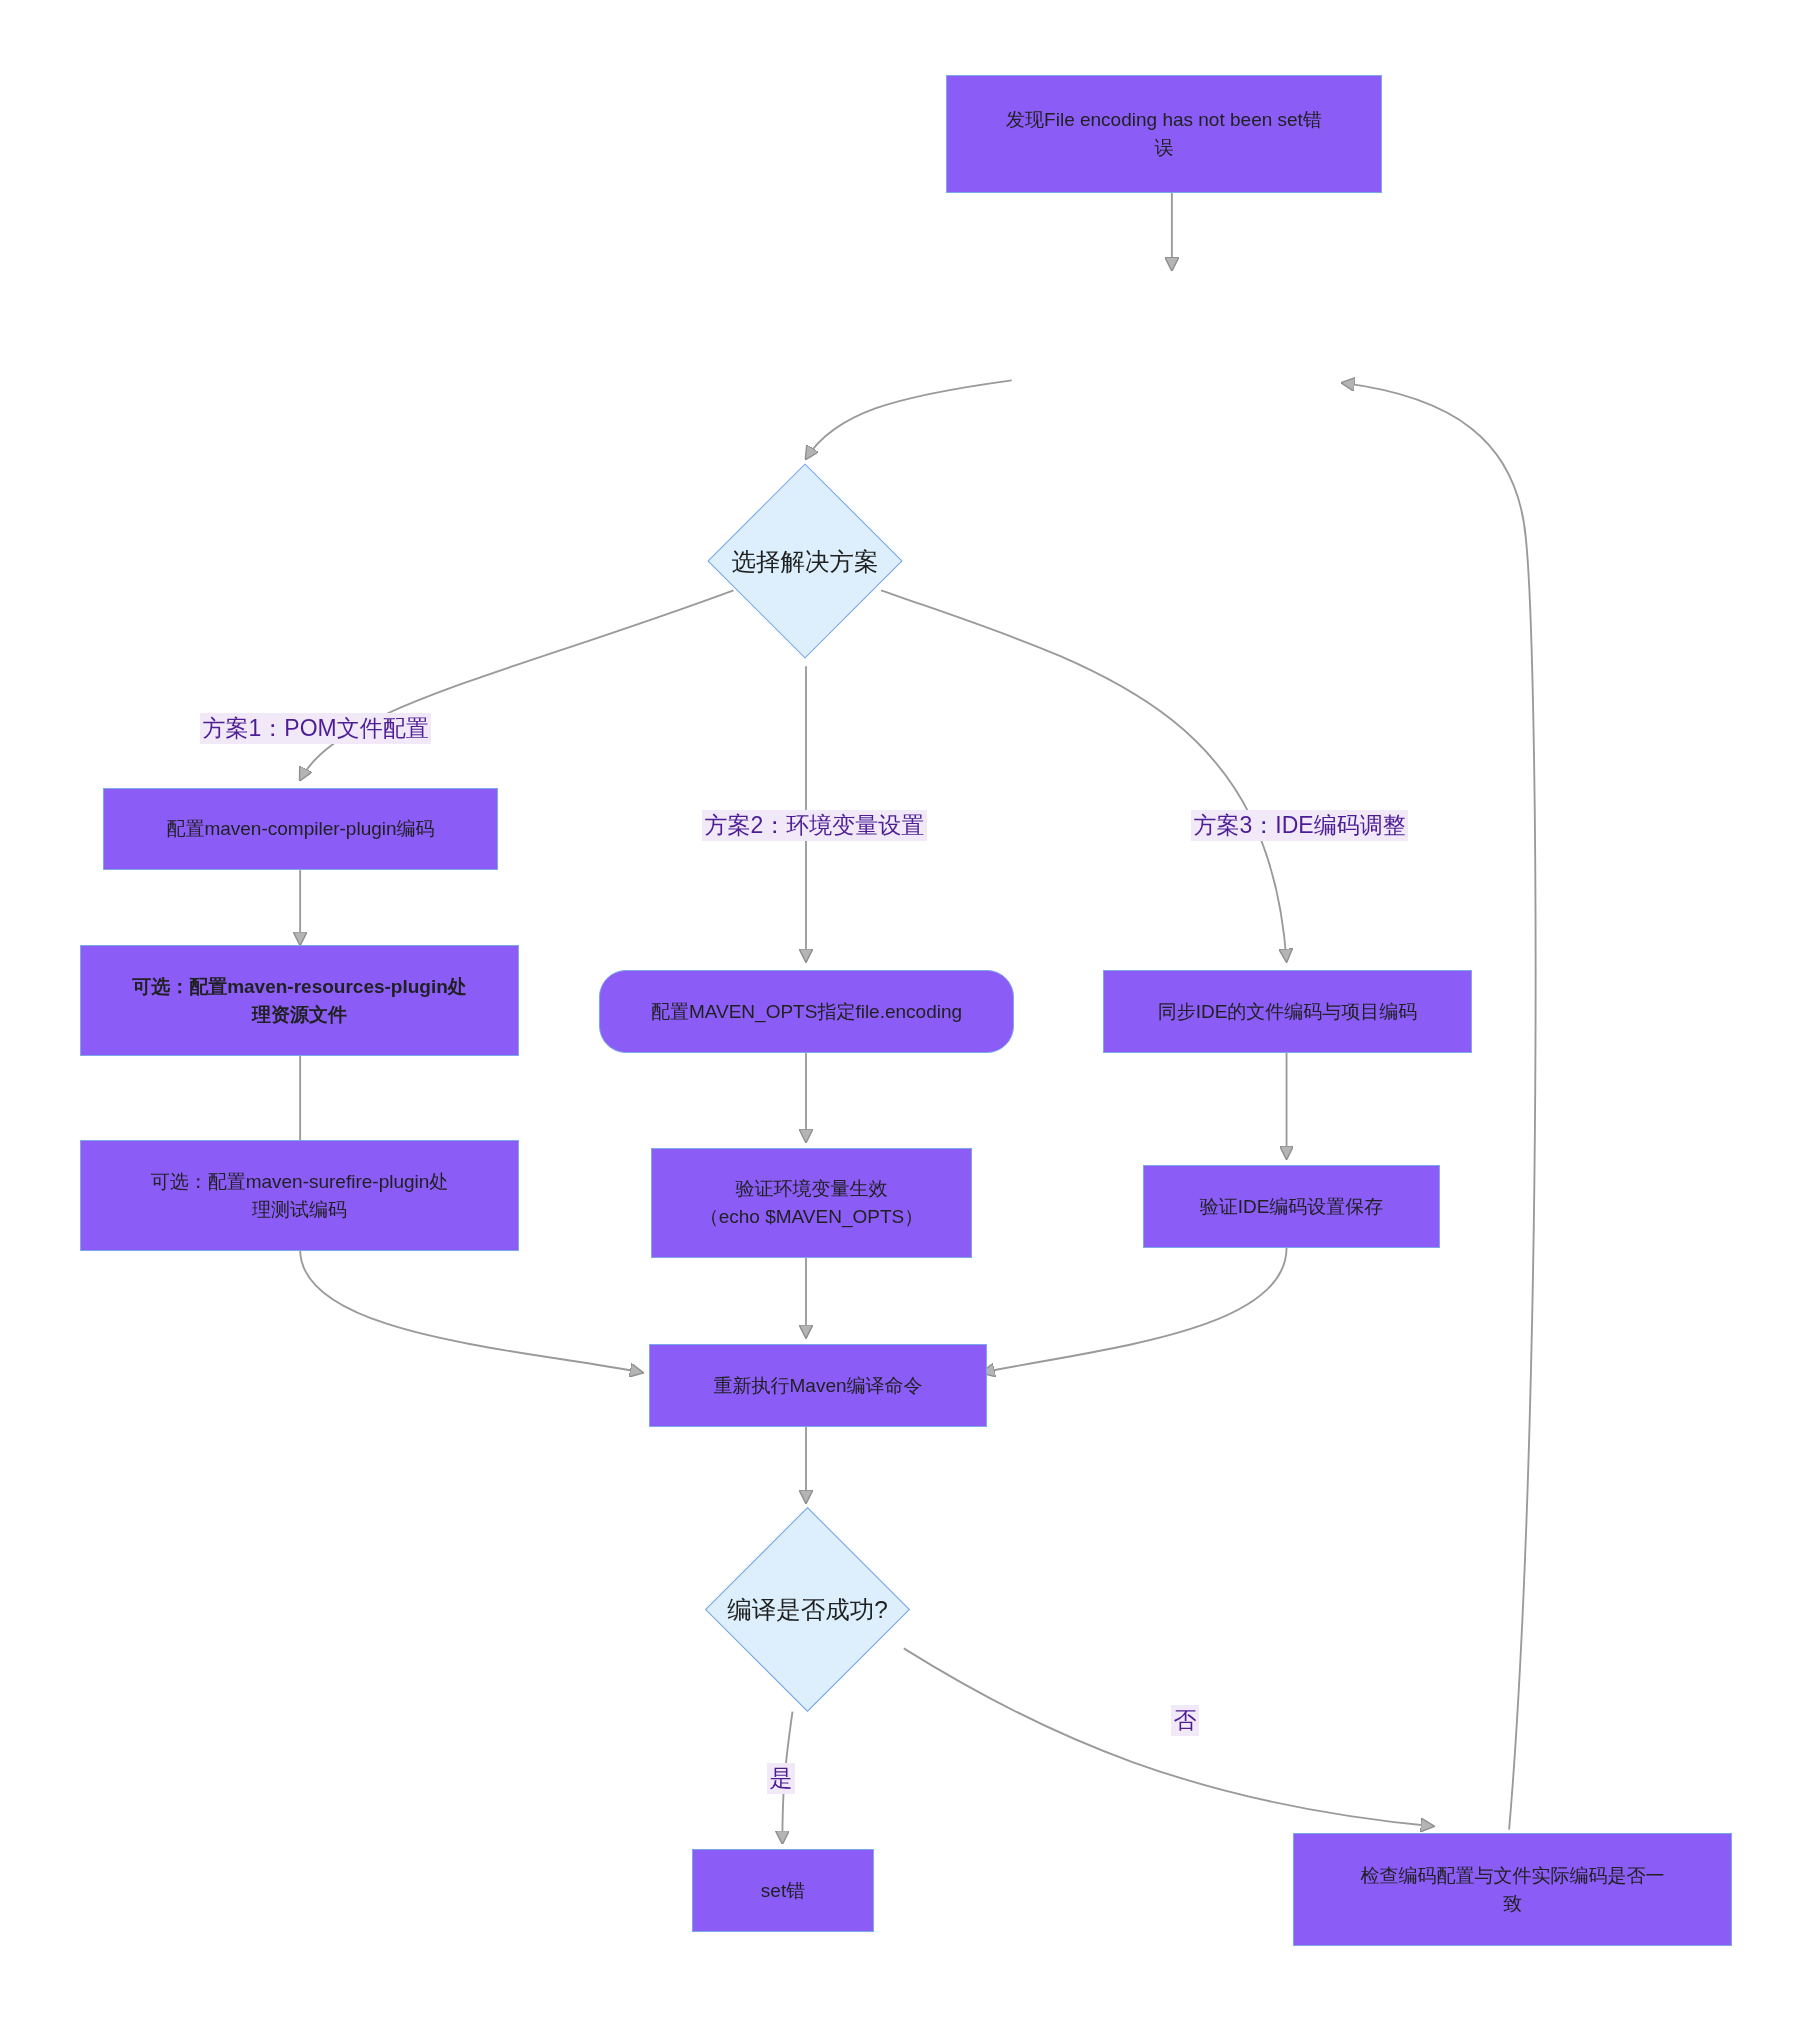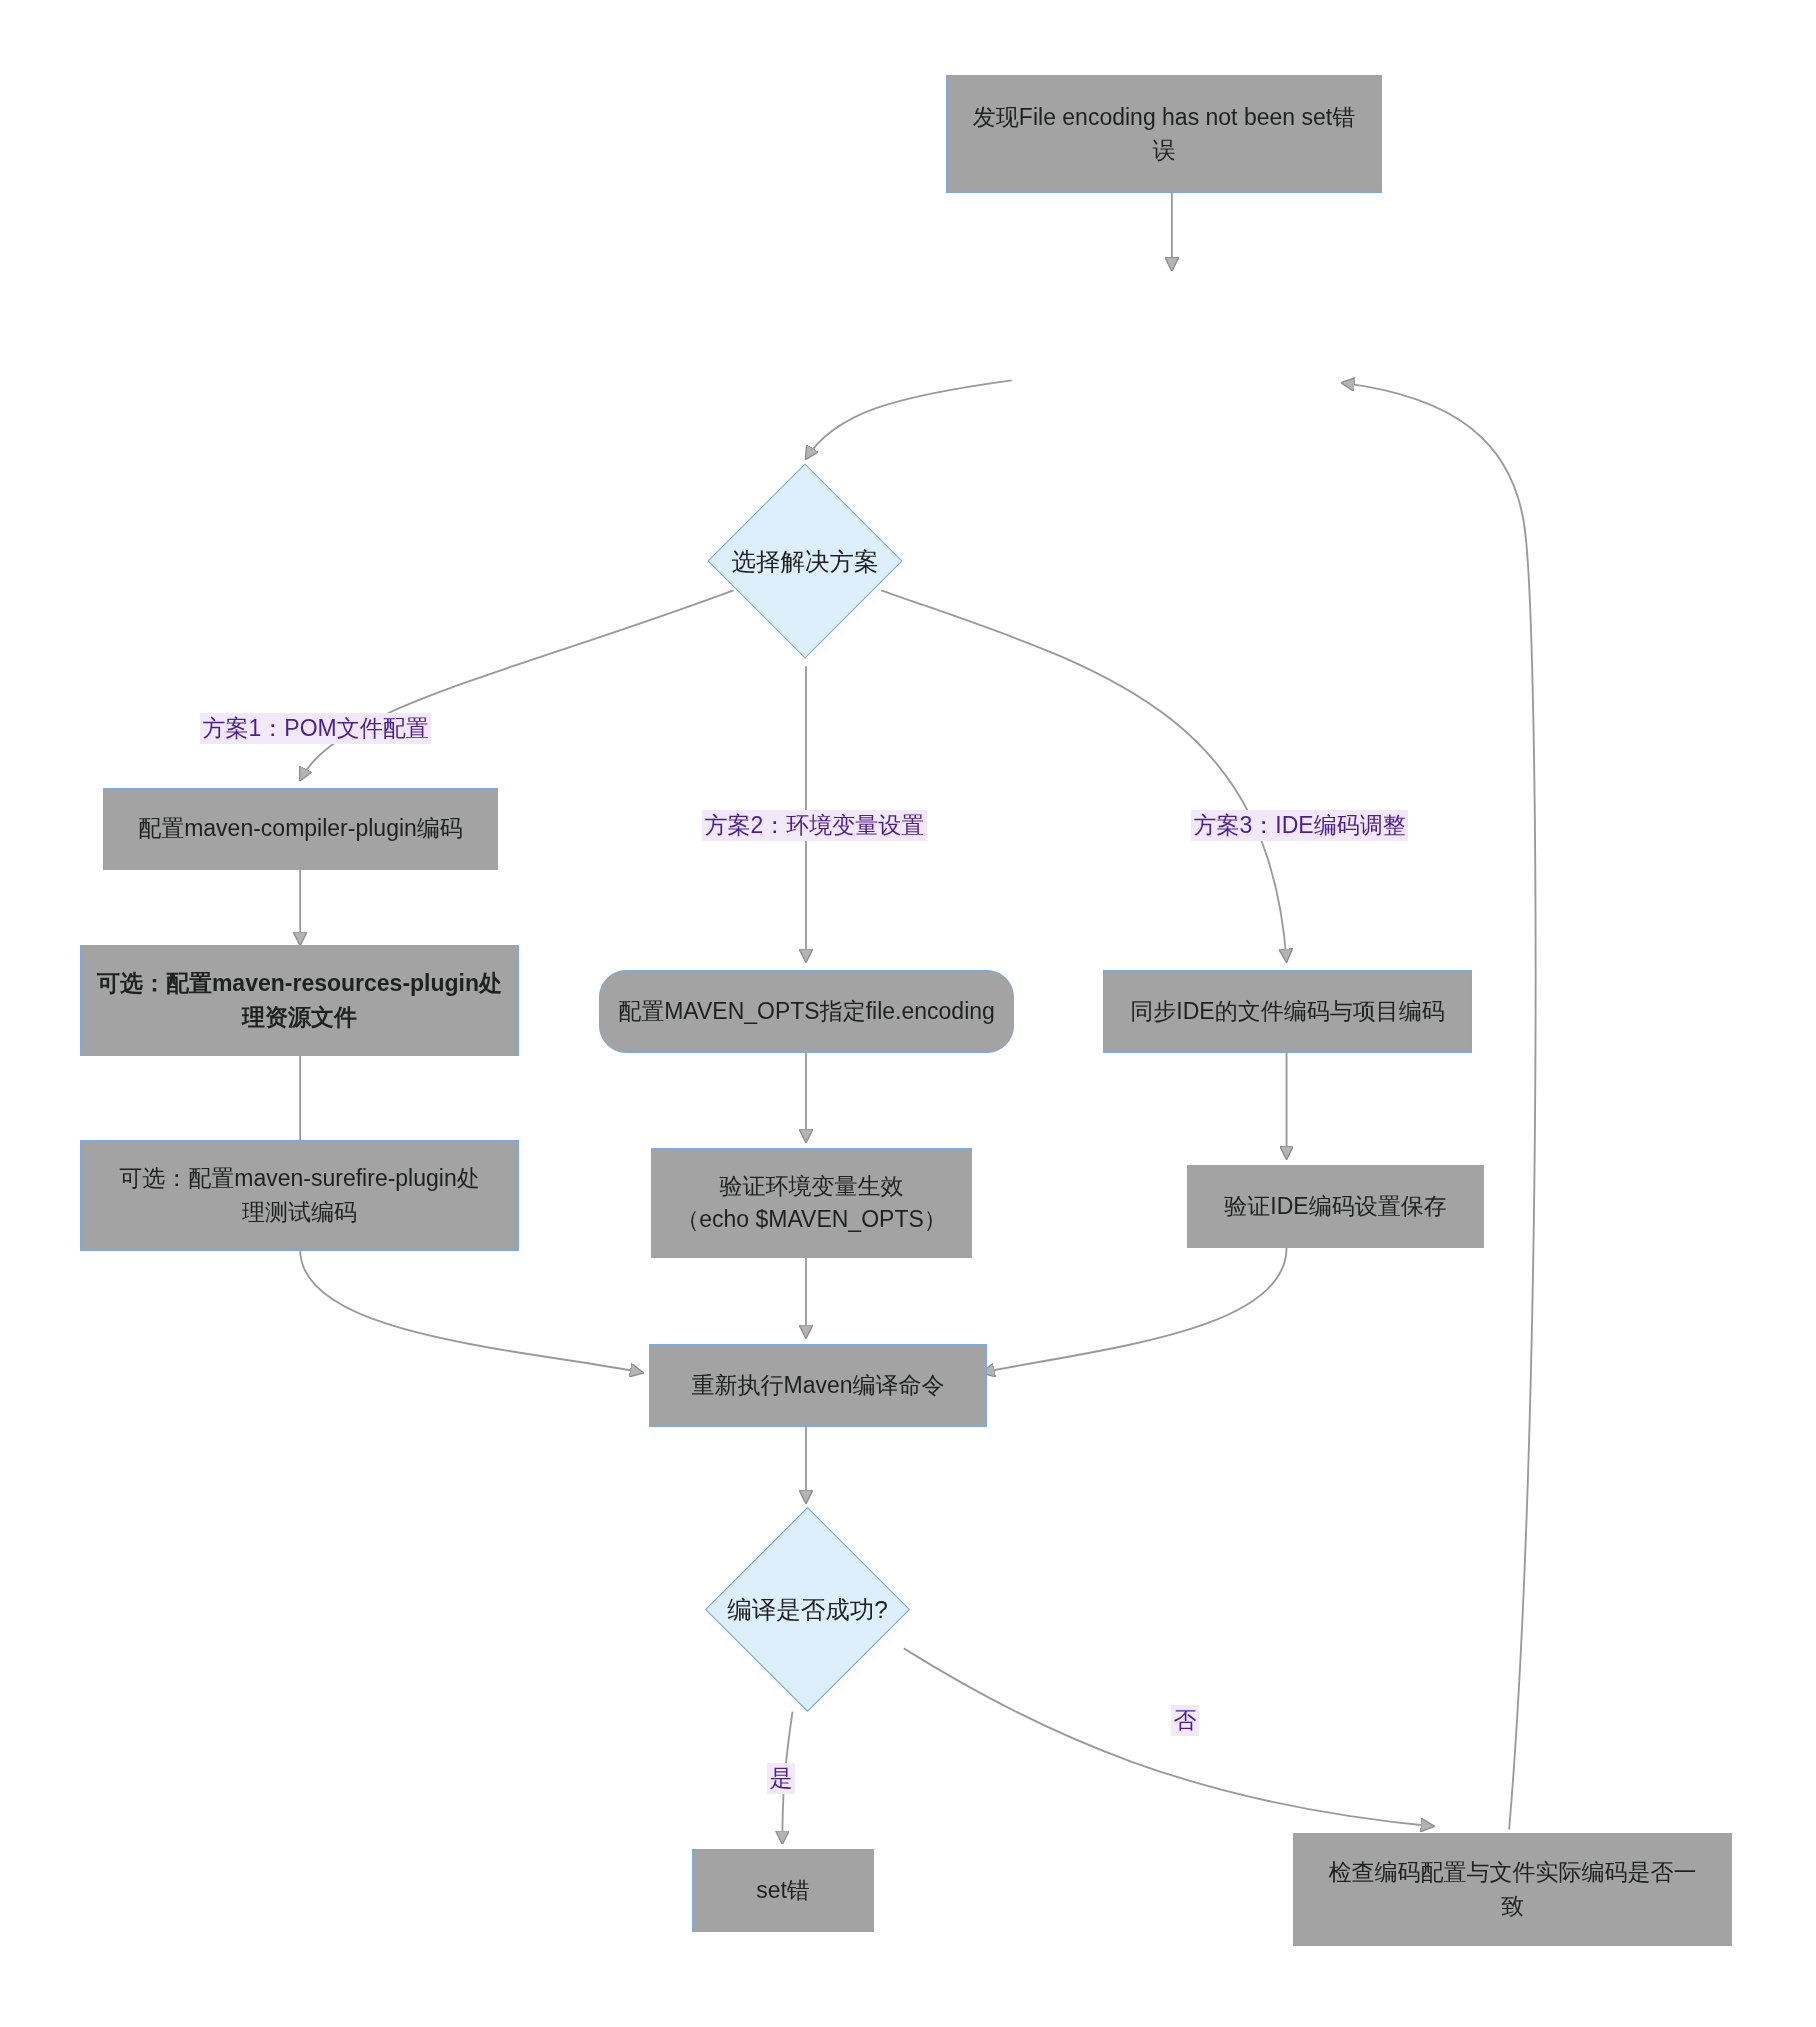--- a/index.html
+++ b/index.html
@@ -1,21 +1,21 @@
 <!DOCTYPE html>
 <html style="font-size:13.5px"><head>
 <meta charset="utf-8">
 <style>
   html,body{margin:0;padding:0;background:#ffffff;}
   body{font-family:"Liberation Sans","DejaVu Sans",sans-serif;}
   #canvas{position:relative;width:1816px;height:2027px;background:#ffffff;overflow:hidden;}
   #edges{position:absolute;left:0;top:0;width:1816px;height:2027px;}
   .node{position:absolute;box-sizing:border-box;display:flex;align-items:center;
         justify-content:center;text-align:center;color:#1f2020;}
-  .rect{background:#a3a3a3;border:1.9px solid #7aa8e8;font-size:23px;line-height:1.45;}
+  .rect{background:#8b5cf6;border:1.9px solid #7aa8e8;font-size:19px;line-height:1.45;}
   .diamond-wrap{position:absolute;}
   .diamond-shape{position:absolute;left:0;top:0;width:100%;height:100%;
         background:#ddeffc;border:1.9px solid #6fa0e6;
         transform:rotate(45deg);box-sizing:border-box;}
   .diamond-label{position:absolute;left:0;top:0;width:100%;height:100%;
         display:flex;align-items:center;justify-content:center;
         font-size:24.5px;color:#1f2020;white-space:nowrap;}
   .edge-label{position:absolute;background:#f1e9f7;color:#4c1d95;
         font-size:23px;line-height:1.2;padding:1.7px 2.5px;white-space:nowrap;}
   .nl{display:block;}
@@ -116,21 +116,21 @@
       <span class="nl">（echo $MAVEN_OPTS）</span>
     </div>
   </div>
 
   <div class="node rect" style="left:1103px;top:970px;width:369px;height:83px;">
     <div>
       <span class="nl">同步IDE的文件编码与项目编码</span>
     </div>
   </div>
 
-  <div class="node rect" style="left:1143px;top:1165px;width:297px;height:83px;margin-left:44px;">
+  <div class="node rect" style="left:1143px;top:1165px;width:297px;height:83px;">
     <div>
       <span class="nl">验证IDE编码设置保存</span>
     </div>
   </div>
 
   <div class="node rect" style="left:649px;top:1344px;width:338px;height:83px;">
     <div>
       <span class="nl">重新执行Maven编译命令</span>
     </div>
   </div>

